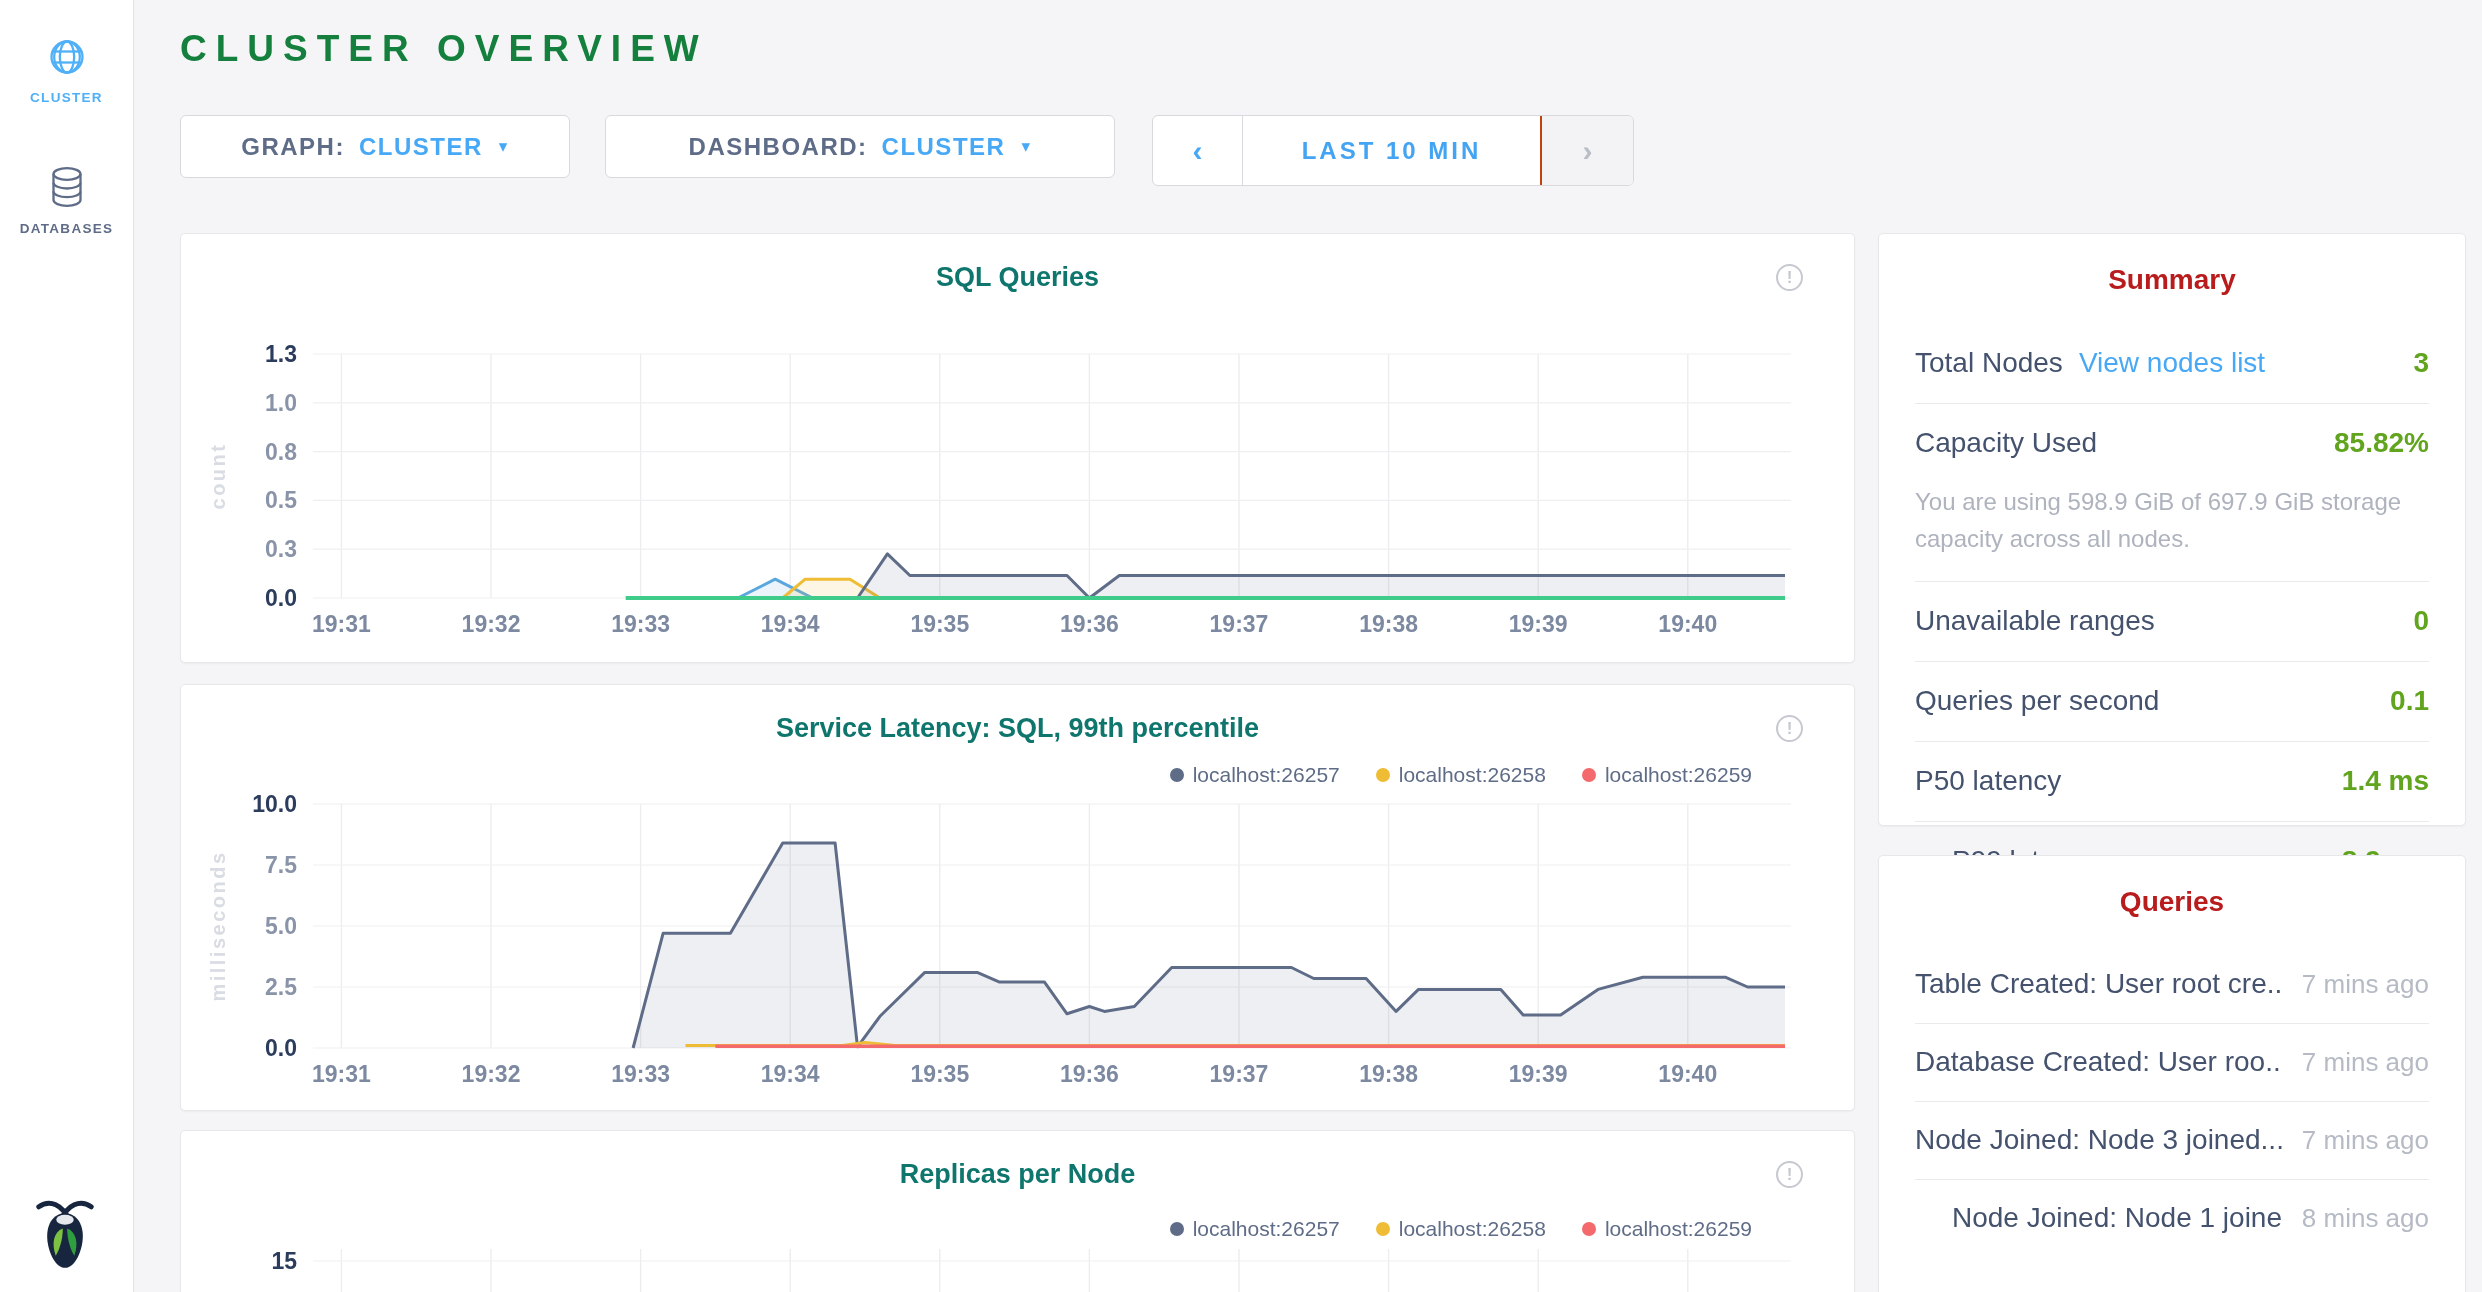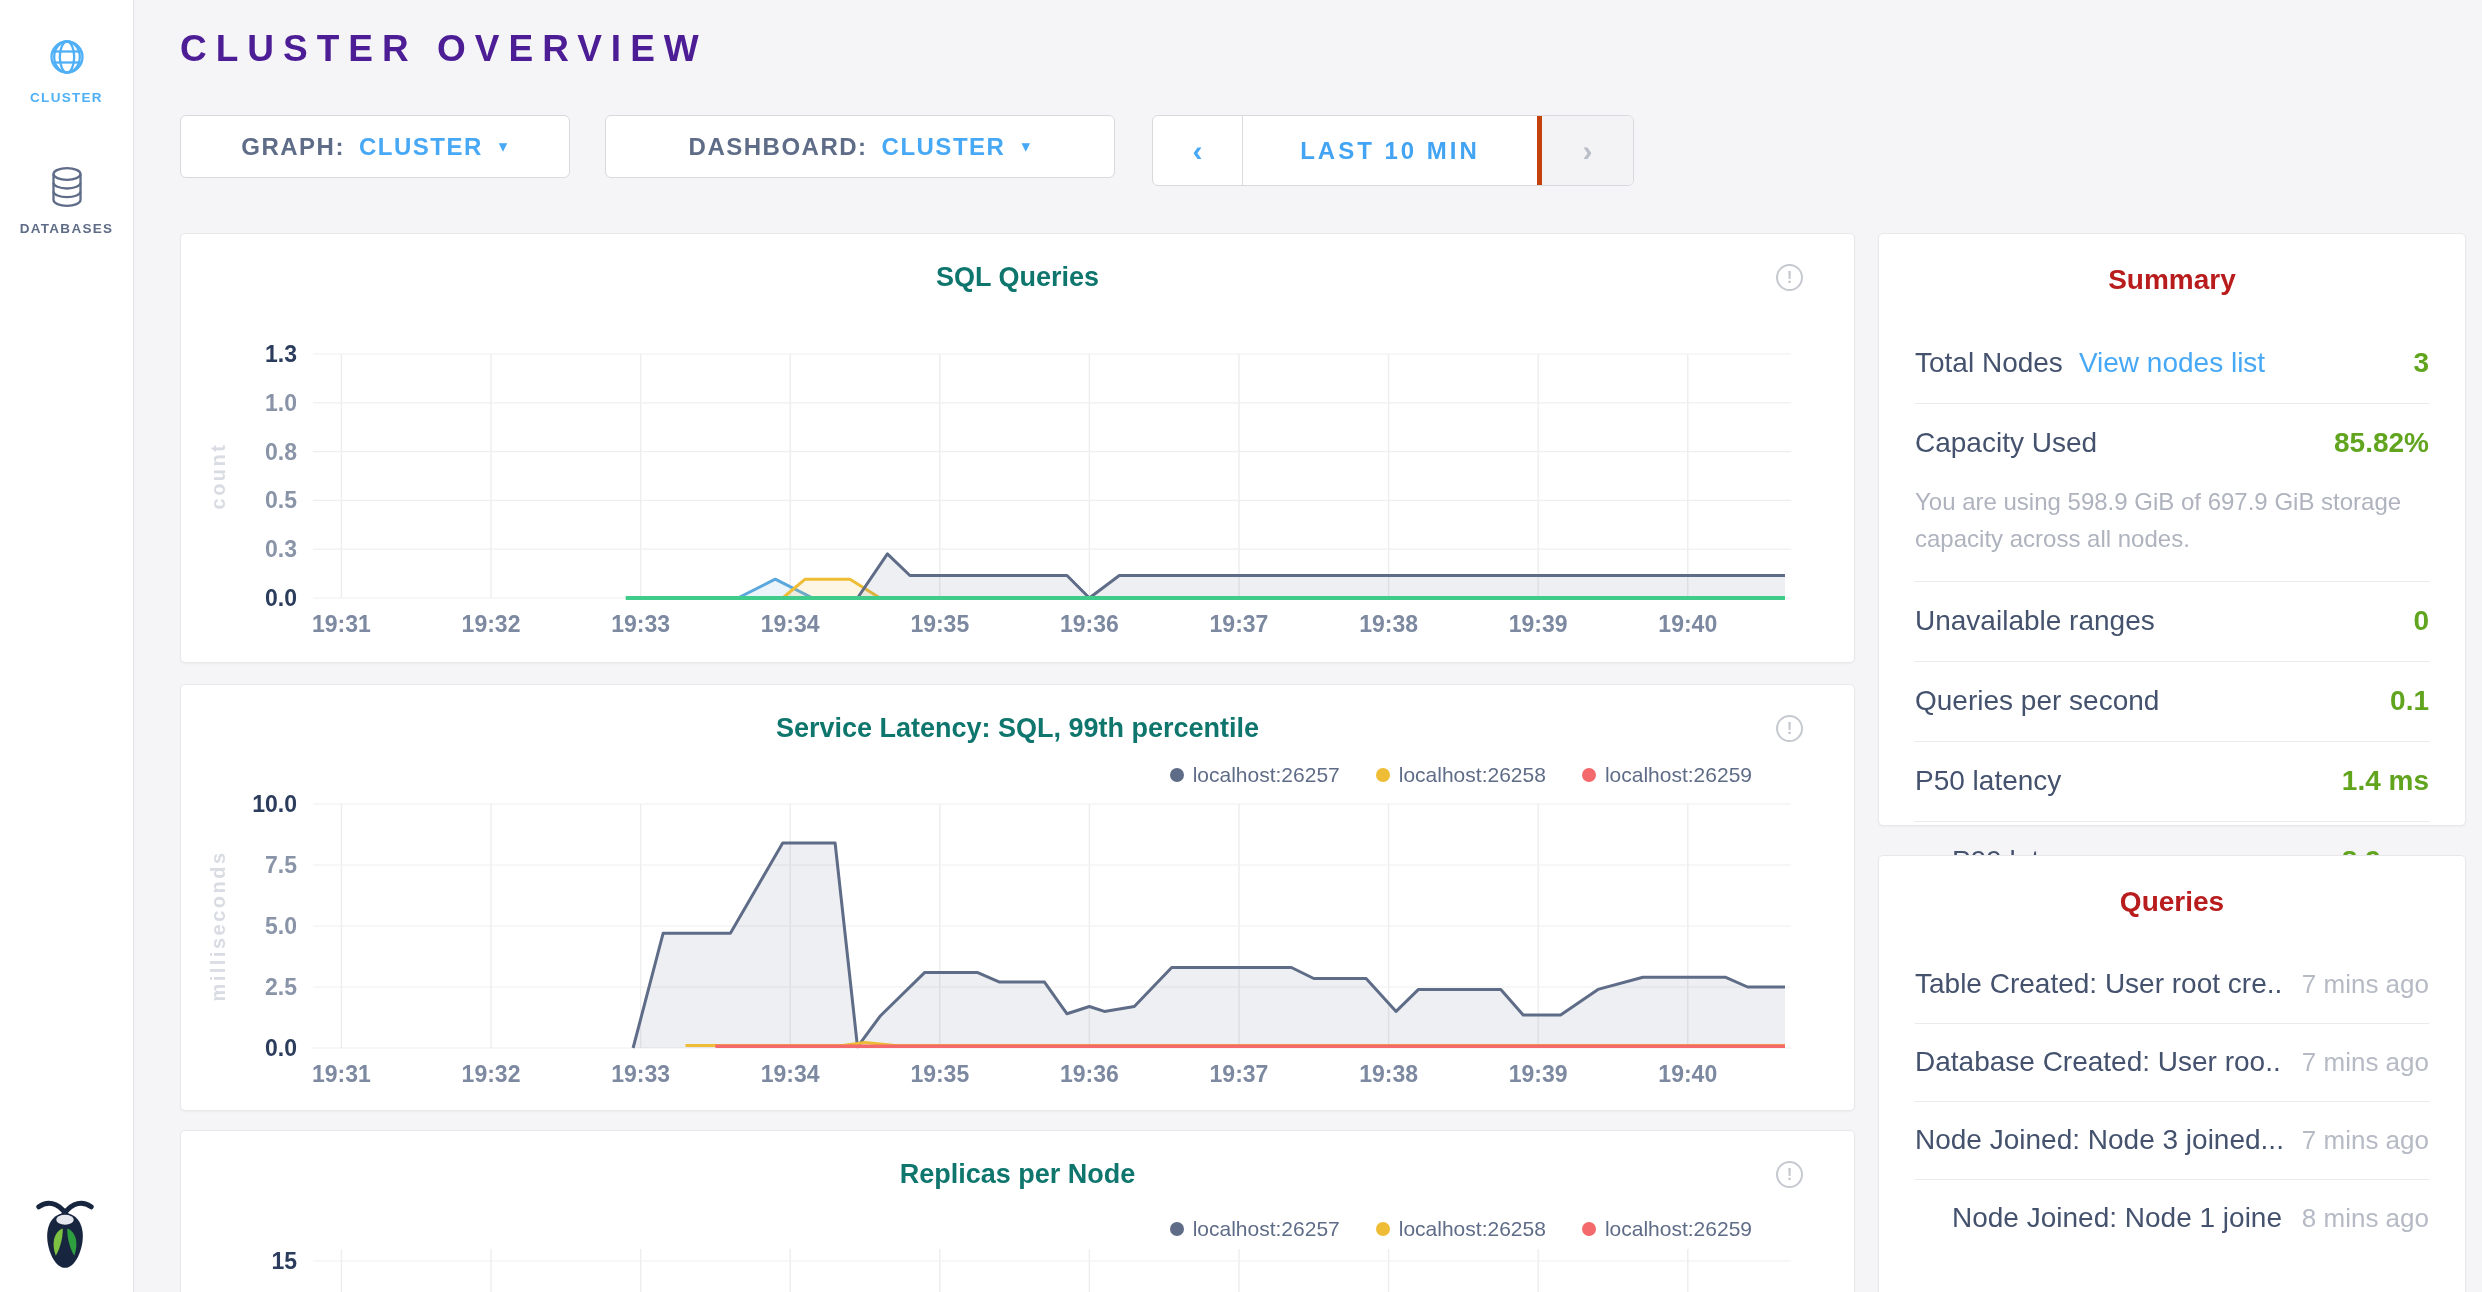--- a/index.html
+++ b/index.html
@@ -19,39 +19,39 @@
   .nav-item .nav-icon { display:block; margin:0 auto 10px; }
   .nav-label { font-size:13.5px; font-weight:700; letter-spacing:1.3px; }
   .nav-cluster { padding-top:34px; }
   .nav-cluster .nav-label { color:#4fb0f7; }
   .nav-databases { padding-top:60px; }
   .nav-databases .nav-label { color:#5f6c87; }
   .bug-logo { position:absolute; left:32px; top:1198px; }
   
   .page-title {
     position:absolute; left:180px; top:28px;
-    font-size:37px; font-weight:700; letter-spacing:9px; color:#4c1d95;
+    font-size:37px; font-weight:700; letter-spacing:9px; color:#15803d;
   }
   
   .controls { position:absolute; left:180px; top:115px; height:71px; display:flex; }
   .ctl-box {
     height:63px; background:#fff; border:1px solid #d8d9dd; border-radius:6px;
     display:flex; align-items:center; justify-content:center;
     font-size:24px; letter-spacing:1.5px; cursor:pointer;
   }
   .ctl-graph { width:390px; margin-right:35px; }
   .ctl-dashboard { width:510px; margin-right:37px; }
   .ctl-label { color:#5e6c88; font-weight:600; margin-right:14px; }
   .ctl-value { color:#47a8f5; font-weight:700; }
   .caret { color:#47a8f5; font-size:17px; margin-left:16px; }
   .timesel { width:482px; height:71px; display:flex; background:#fff;
     border:1px solid #d8d9dd; border-radius:6px; overflow:hidden; }
   .timesel .seg { display:flex; align-items:center; justify-content:center; }
   .ts-prev { width:89px; color:#47a8f5; font-size:30px; font-weight:700; cursor:pointer; }
-  .ts-range { flex:1; border-left:1px solid #dadbdf; border-right:5px solid #c2410c;
+  .ts-range { flex:1; border-left:1px solid #dadbdf; border-right:2px solid #c2410c;
     color:#42a4f2; font-size:24px; font-weight:700; letter-spacing:3px; cursor:pointer; }
   .ts-next { width:91px; background:#f3f3f5; color:#b9bdc5; font-size:30px; font-weight:700; }
   
   .card { position:absolute; background:#fff; border:1px solid #e8e8eb; border-radius:5px;
     box-shadow:0 1px 2px rgba(0,0,0,0.04); }
   .card-l { left:180px; width:1675px; }
   .card-r { left:1878px; width:588px; }
   #card-sql      { top:233px; height:430px; }
   #card-latency  { top:684px; height:427px; }
   #card-replicas { top:1130px; height:420px; }

